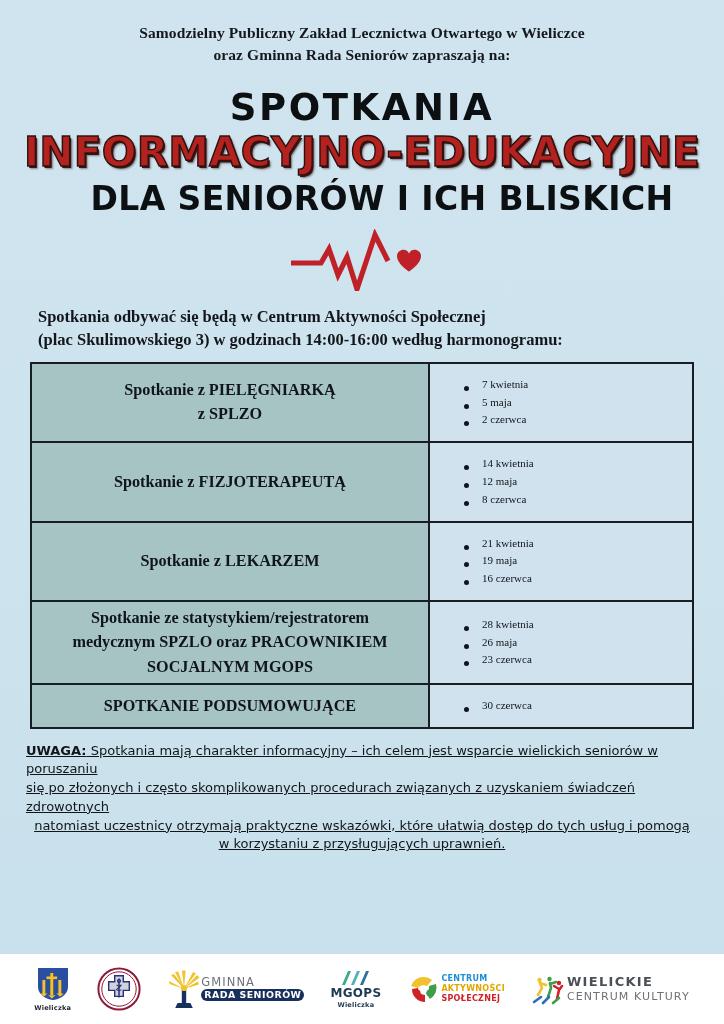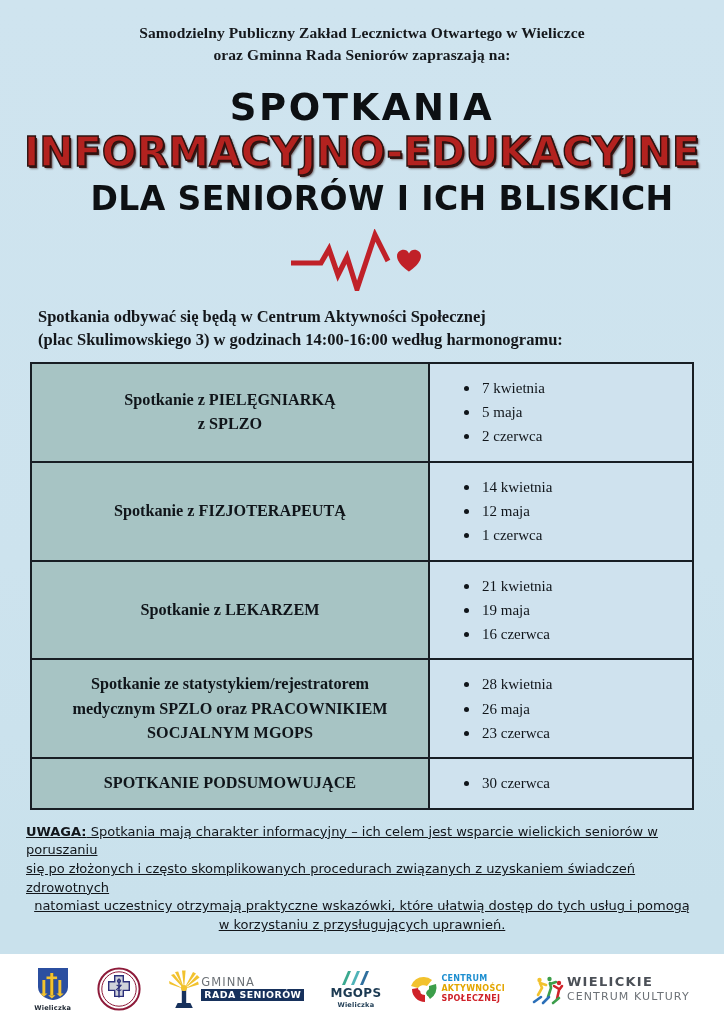--- a/index.html
+++ b/index.html
@@ -121,21 +121,21 @@
   .col-dates {
     background: #cfe2ee;
     padding: 12px 0 12px 34px;
   }
   .col-dates ul {
     list-style: none;
   }
   .col-dates li {
     position: relative;
     font-family: "Liberation Serif", serif;
-    font-size: 15px;
+    font-size: 11px;
     line-height: 1.62;
     color: #10151a;
     padding-left: 18px;
   }
   .col-dates li::before {
     content: "";
     position: absolute;
     left: 0;
     top: 10px;
     width: 5px;
@@ -212,20 +212,21 @@
   .gms-l2 {
     font-family: "DejaVu Sans", sans-serif;
     font-weight: bold;
     font-size: 9.4px;
     color: #ffffff;
     background: #17315c;
     letter-spacing: 0.5px;
     padding: 1px 3px;
     margin-top: 1px;
     line-height: 1.1;
+    border-radius: 6px;
   }
   .cas-txt div {
     font-family: "DejaVu Sans", sans-serif;
     font-weight: bold;
     font-size: 8px;
     line-height: 1.22;
     letter-spacing: 0.3px;
   }
   .cas-1 { color: #1e8fd0; }
   .cas-2 { color: #e3a600; }
@@ -292,21 +293,21 @@
       </tr>
 
       <tr>
         <td class="col-topic">
           <div>Spotkanie z FIZJOTERAPEUTĄ</div>
         </td>
         <td class="col-dates">
           <ul>
             <li>14 kwietnia</li>
             <li>12 maja</li>
-            <li>1 czerwca</li>
+            <li>8 czerwca</li>
           </ul>
         </td>
       </tr>
 
       <tr>
         <td class="col-topic">
           <div>Spotkanie z LEKARZEM</div>
         </td>
         <td class="col-dates">
           <ul>

